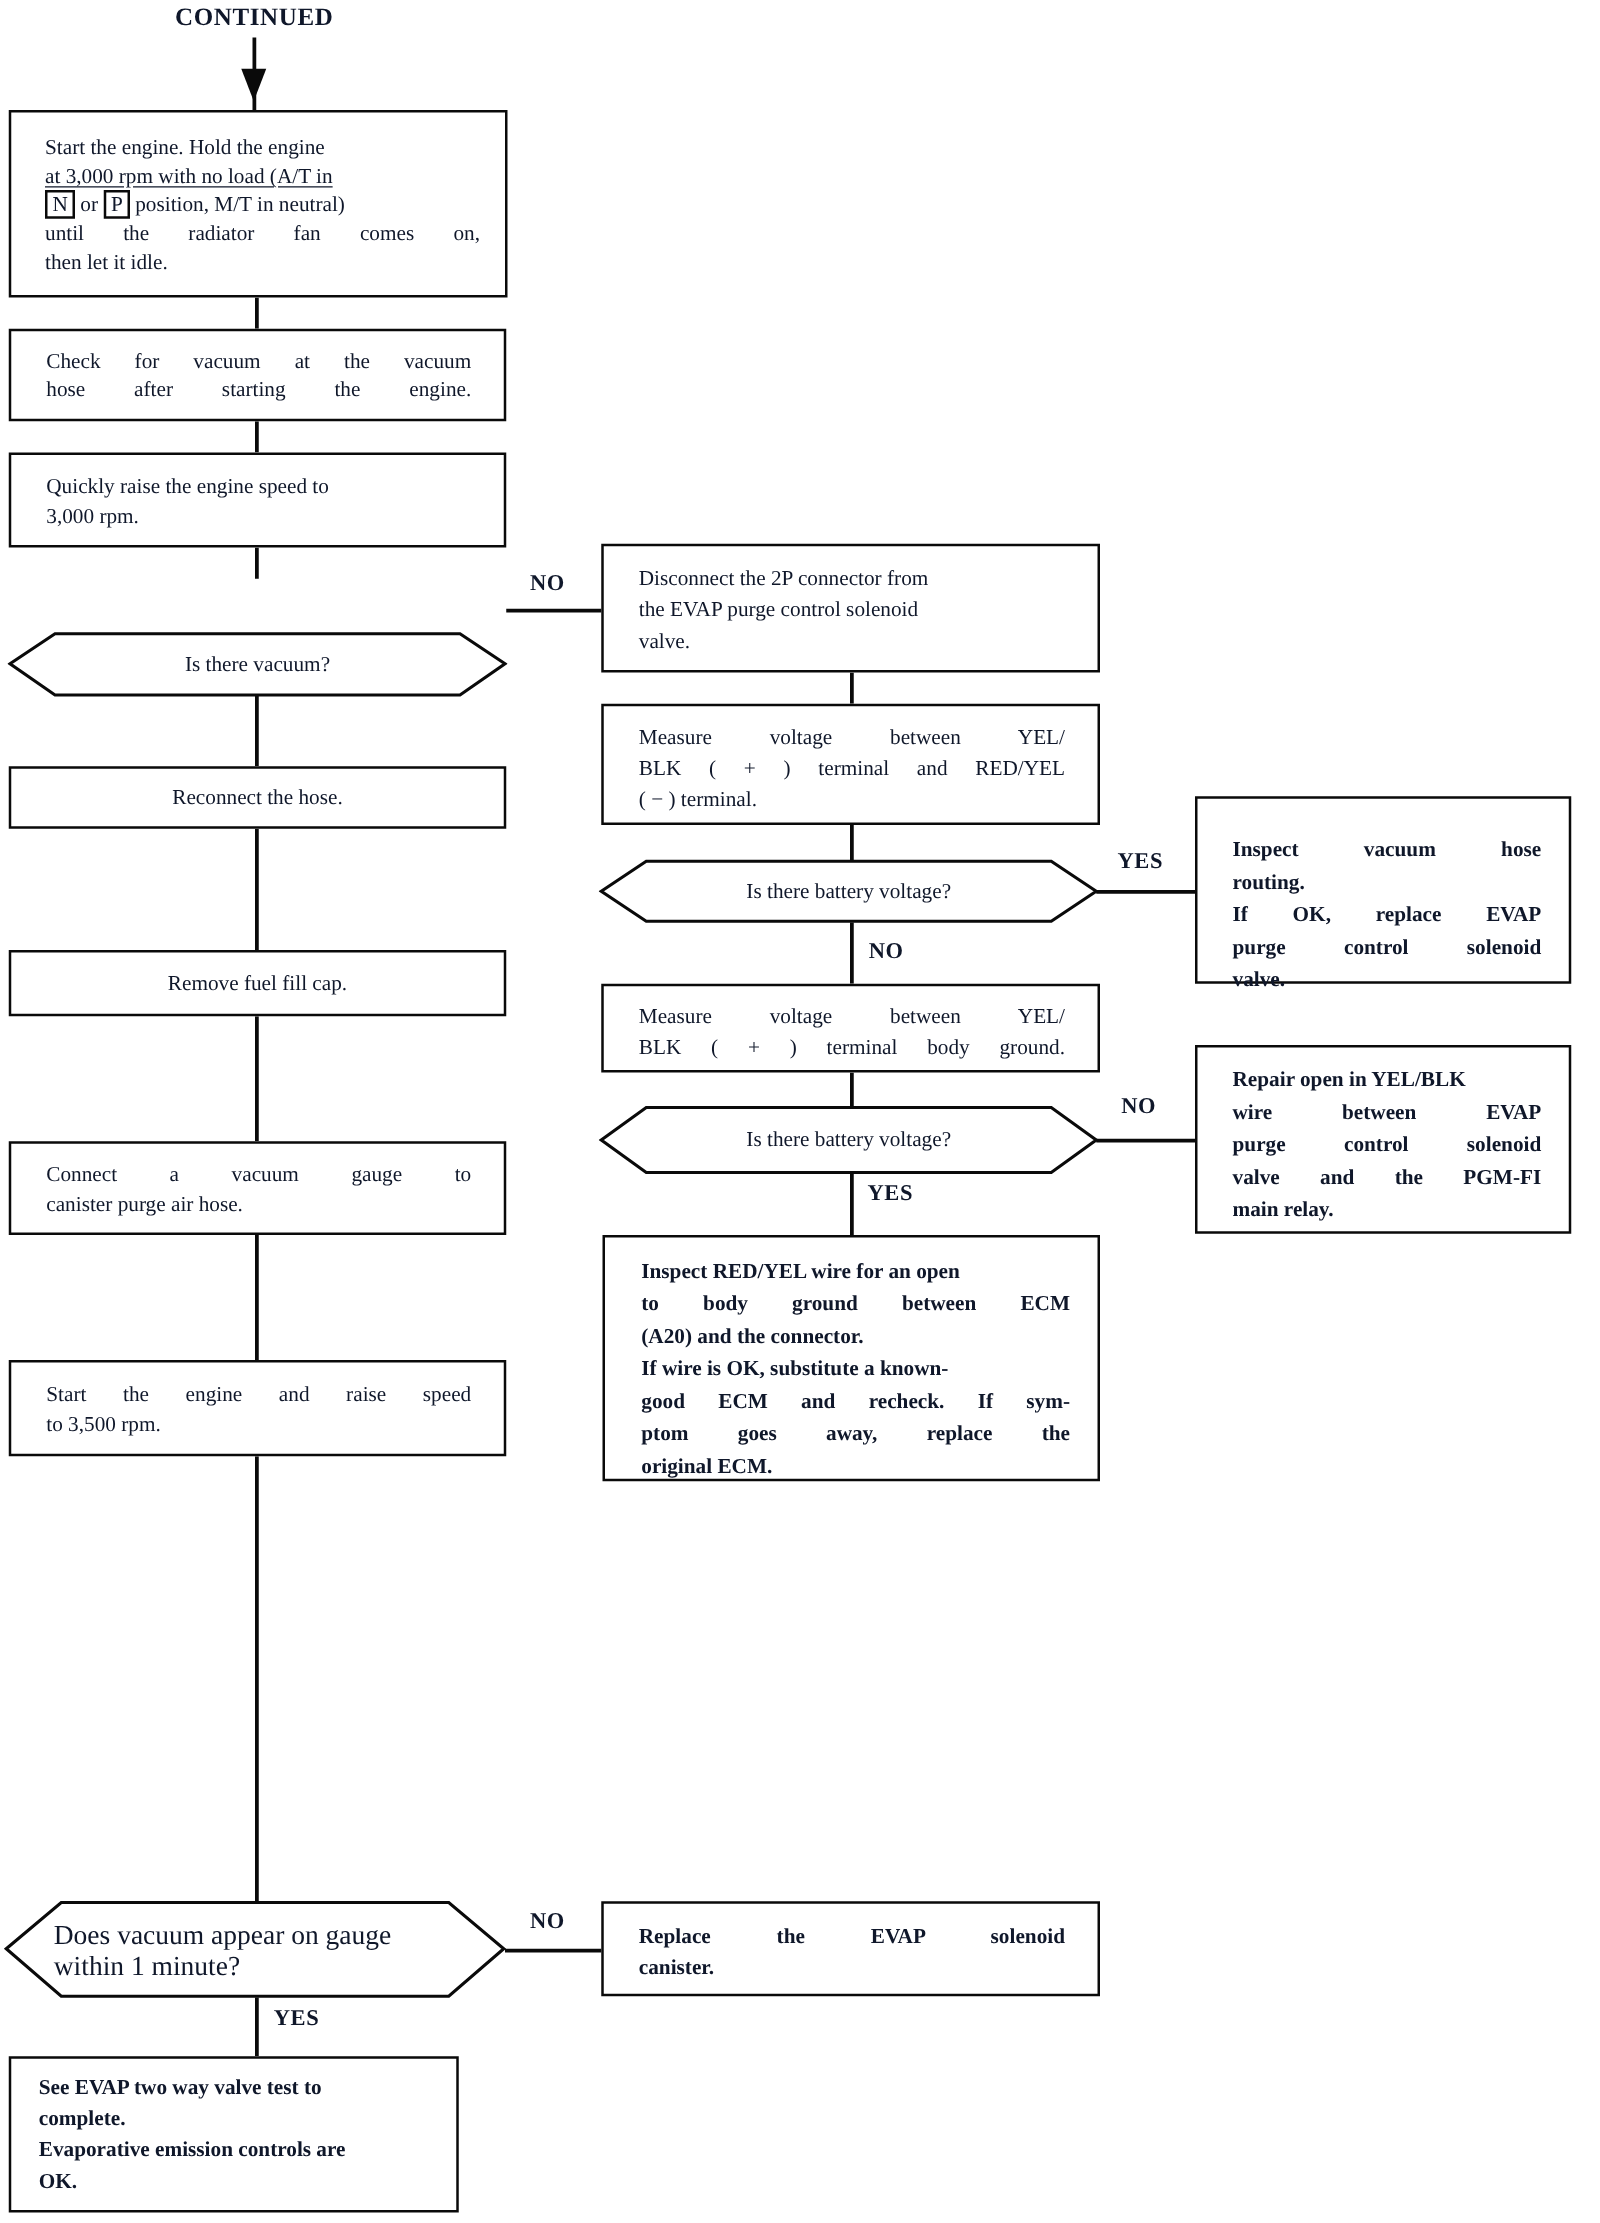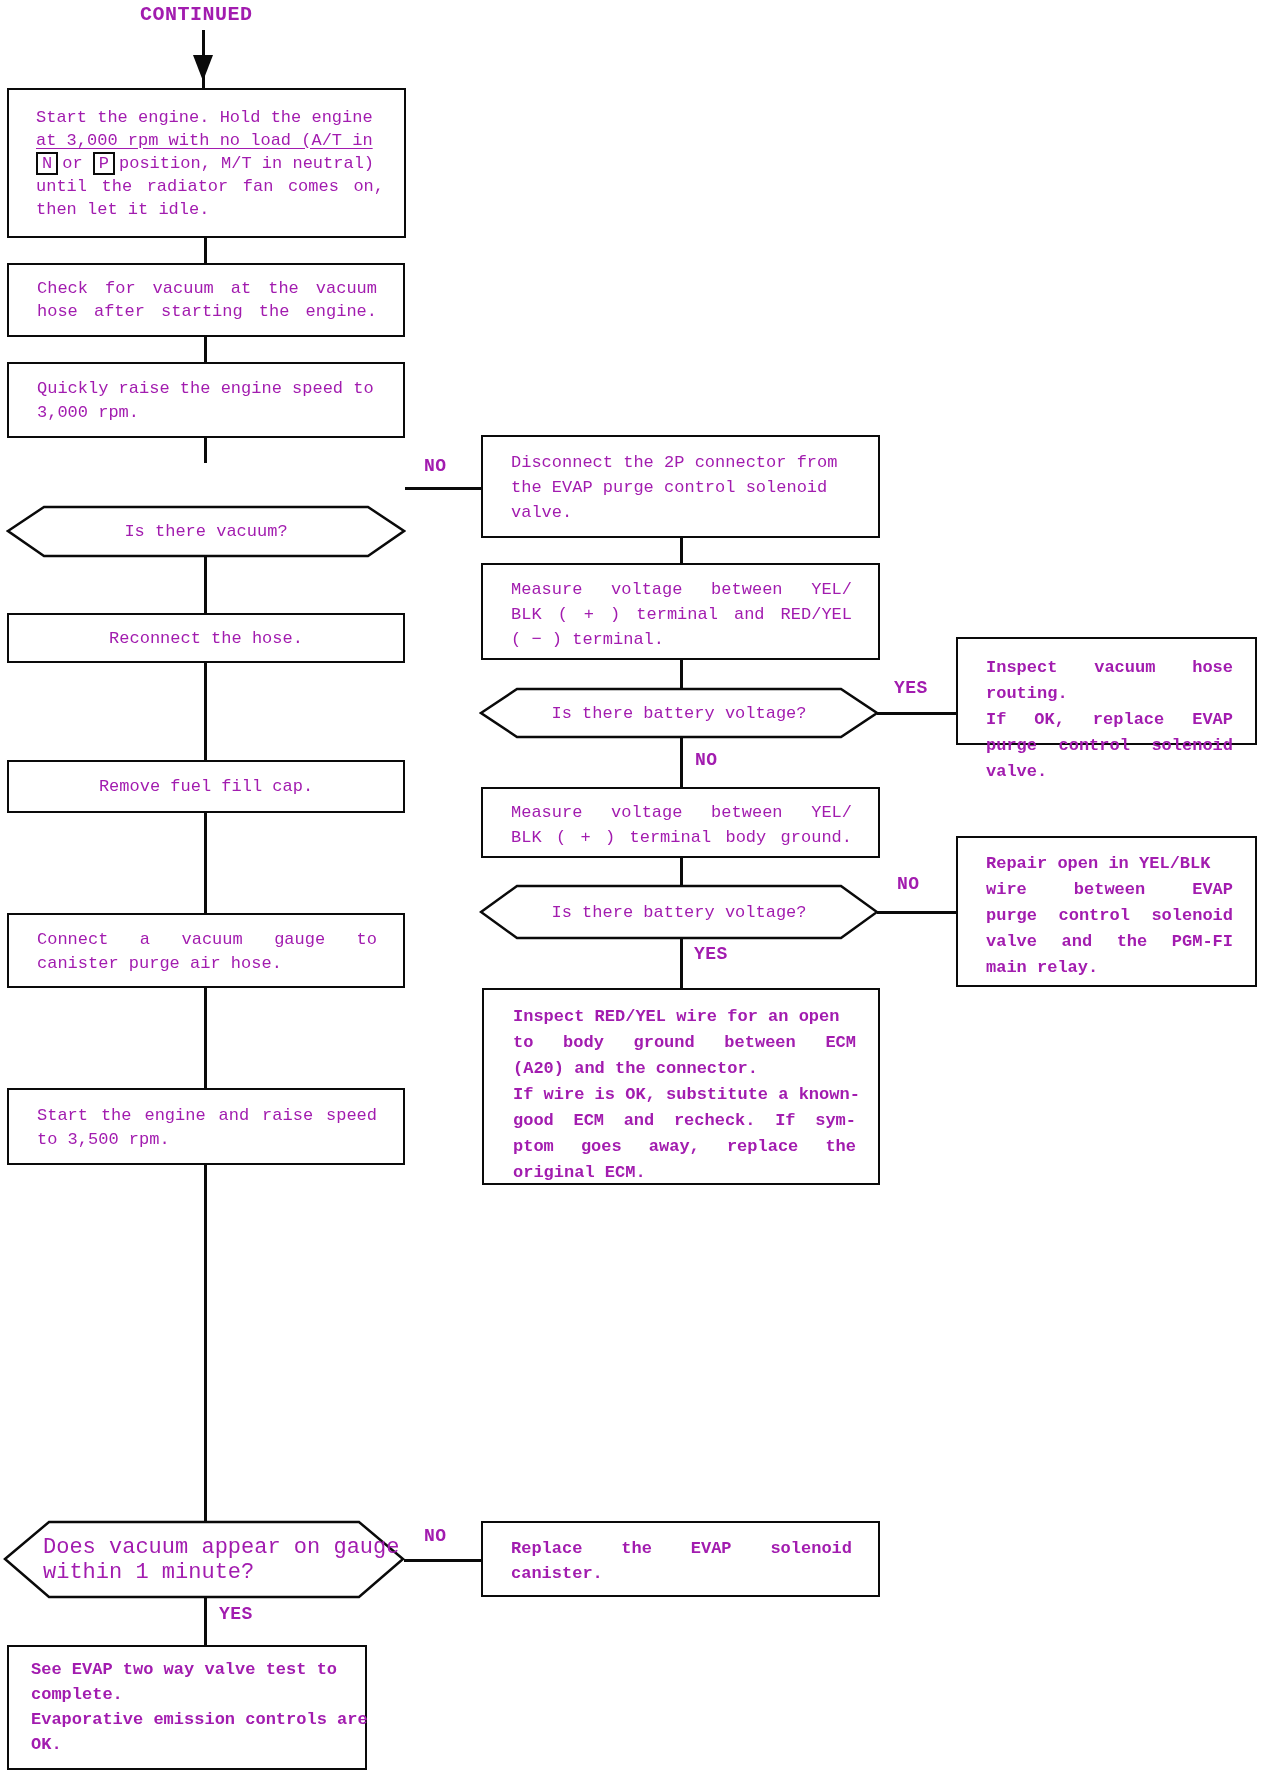--- a/index.html
+++ b/index.html
@@ -1,18 +1,18 @@
 <!DOCTYPE html>
 <html><head>
 <meta charset="utf-8">
 <style>
   html,body{margin:0;padding:0;background:#ffffff;}
   #canvas{
     position:relative;width:1280px;height:1778px;background:#ffffff;
-    font-family:Liberation Mono, monospace;color:#a21caf;
+    font-family:Liberation Serif, serif;color:#0f172a;
     overflow:hidden;
     border-radius:18px;
   }
   .bx{
     position:absolute;background:#ffffff;border:2.5px solid #0a0a0a;
     box-sizing:border-box;font-size:17px;
   }
   .ln{white-space:nowrap;}
   .js{white-space:normal;text-align:justify;text-align-last:justify;}
   .ul{text-decoration:underline;text-underline-offset:3px;}
@@ -171,21 +171,21 @@
   <div class="bx bold" style="left:482px;top:988px;width:398px;height:197px;padding:14px 22px 0 29px;line-height:26px;">
     <div class="ln">Inspect RED/YEL wire for an open</div>
     <div class="ln js">to body ground between ECM</div>
     <div class="ln">(A20) and the connector.</div>
     <div class="ln">If wire is OK, substitute a known-</div>
     <div class="ln js">good ECM and recheck. If sym-</div>
     <div class="ln js">ptom goes away, replace the</div>
     <div class="ln">original ECM.</div>
   </div>
 
-  <div class="bx bold" style="left:956px;top:637px;width:301px;height:108px;padding:16px 22px 0 28px;line-height:26px;">
+  <div class="bx bold" style="left:956px;top:637px;width:301px;height:150px;padding:28px 22px 0 28px;line-height:26px;">
     <div class="ln js">Inspect vacuum hose</div>
     <div class="ln">routing.</div>
     <div class="ln js">If OK, replace EVAP</div>
     <div class="ln js">purge control solenoid</div>
     <div class="ln">valve.</div>
   </div>
 
   <div class="bx bold" style="left:956px;top:836px;width:301px;height:151px;padding:13px 22px 10px 28px;line-height:26px;">
     <div class="ln">Repair open in YEL/BLK</div>
     <div class="ln js">wire between EVAP</div>

